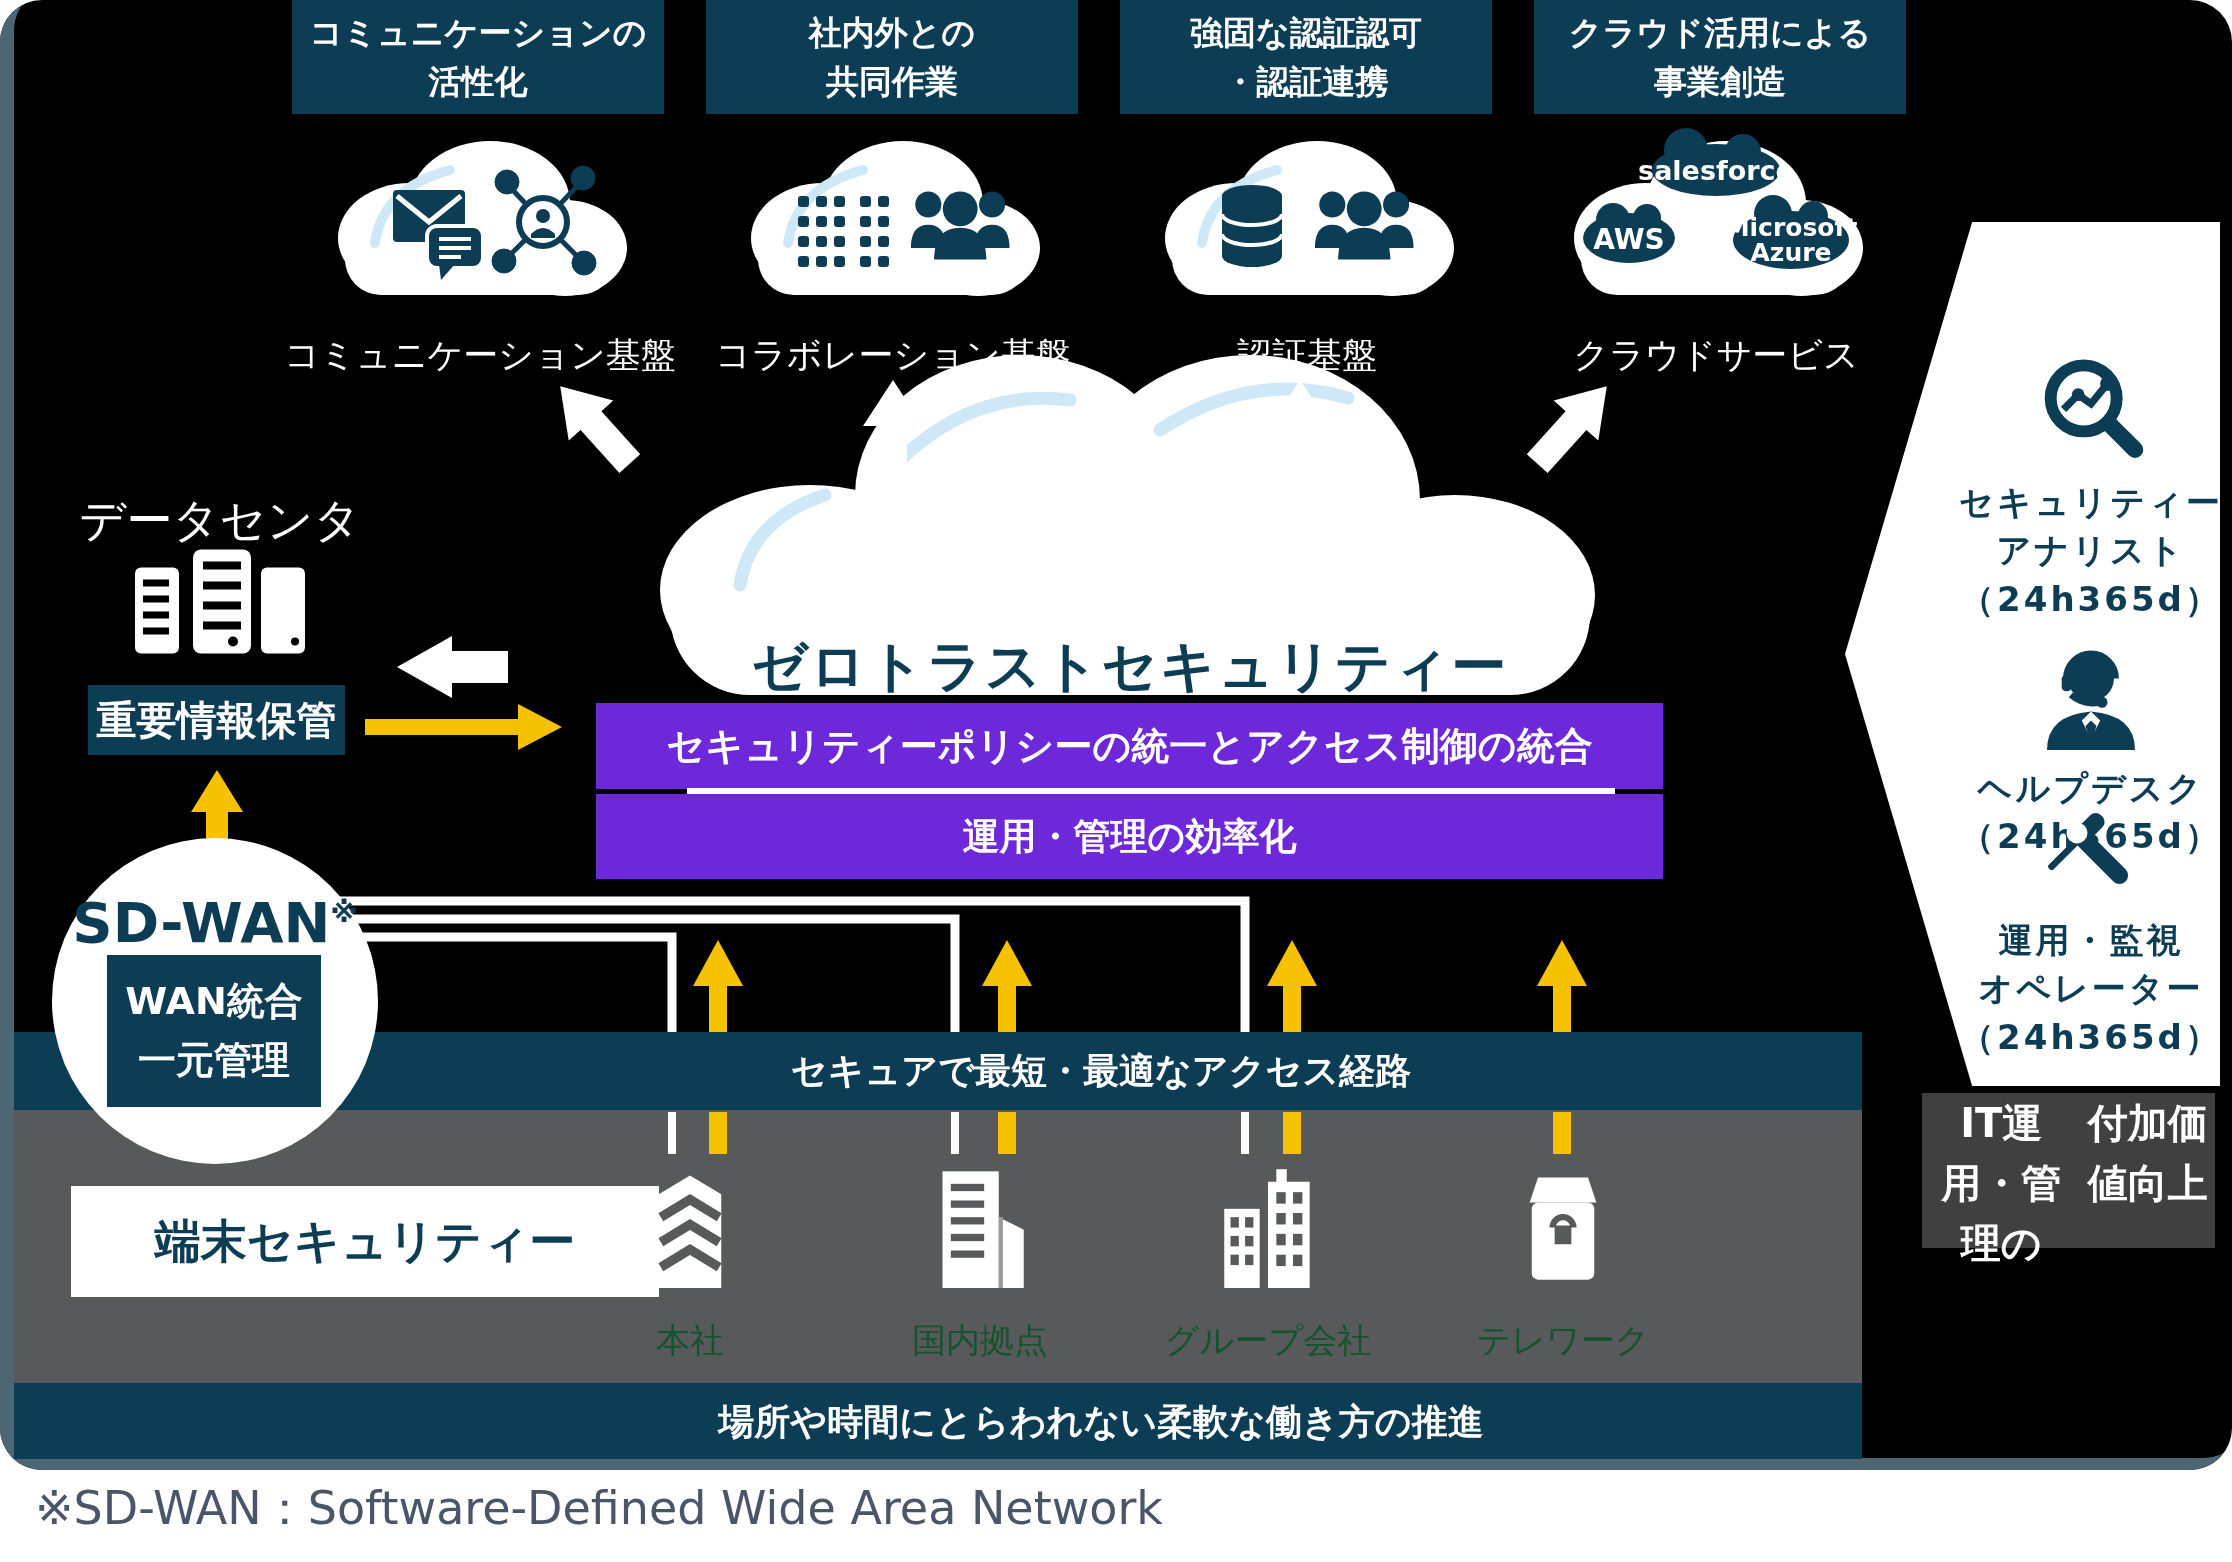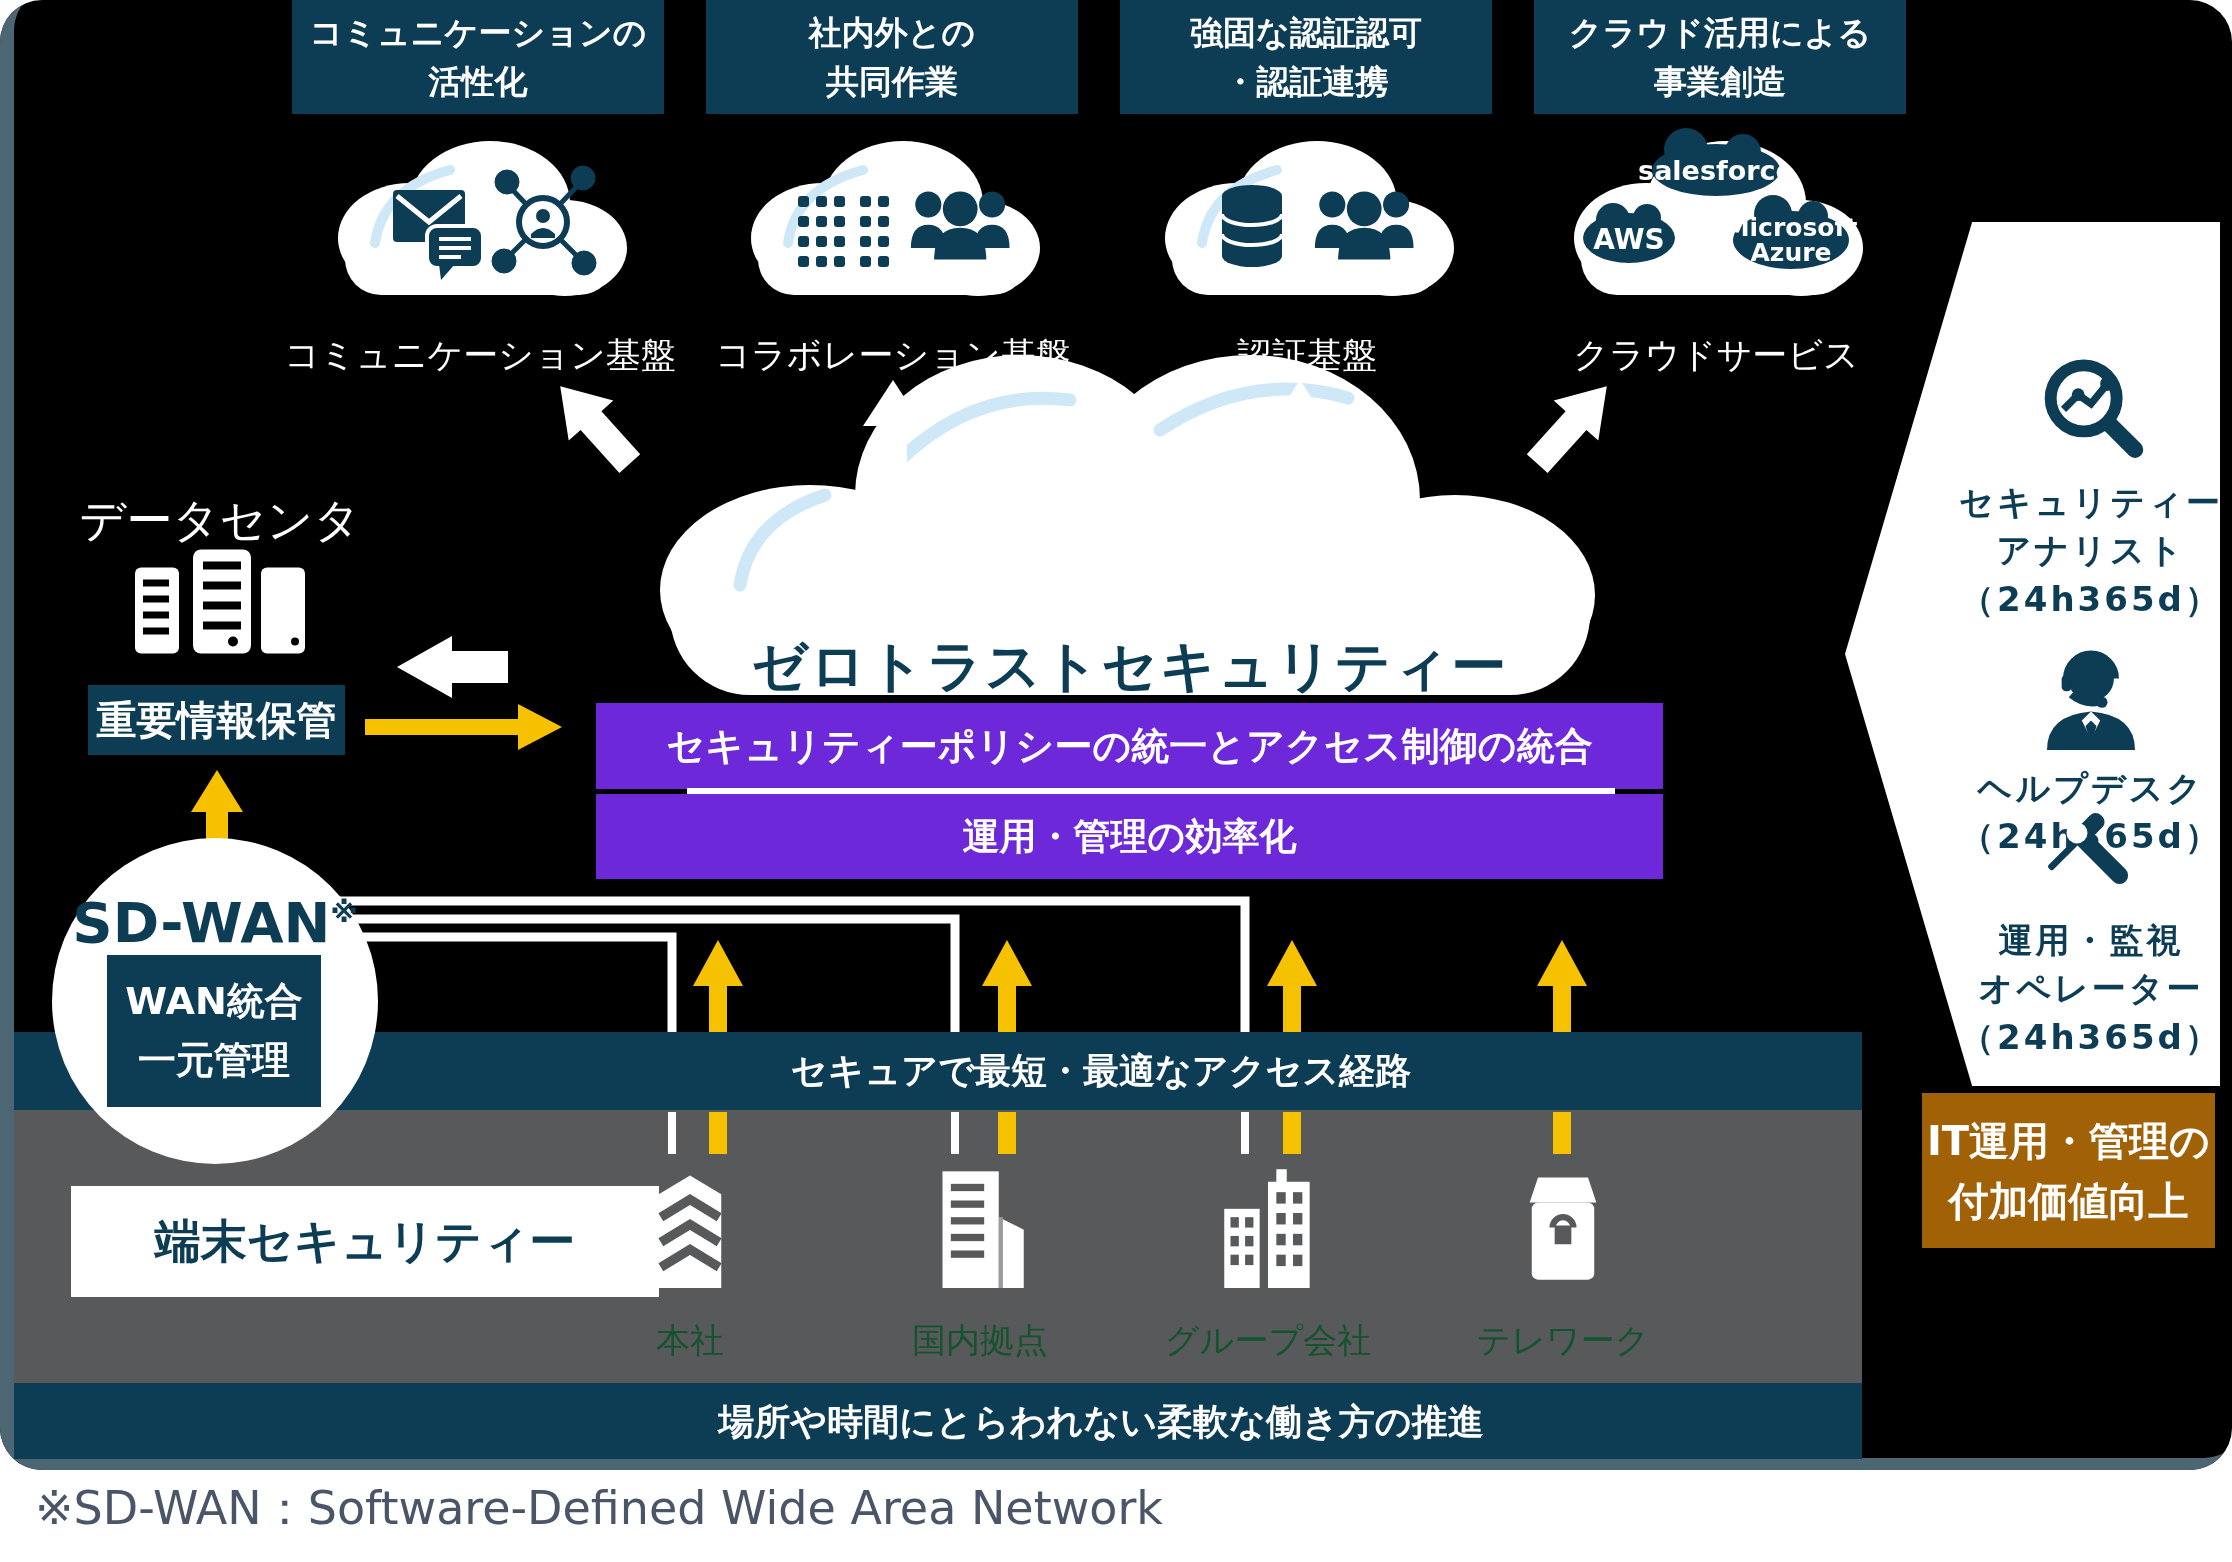--- a/index.html
+++ b/index.html
@@ -49,22 +49,22 @@
                 z-index:3;}
   .site-icon{top:1163px;width:110px;height:125px;z-index:3;}
   .site-label{top:1318px;width:240px;text-align:center;color:#14532d;font-size:34px;z-index:3;}
   
   .pentagon{left:1845px;top:222px;width:375px;height:864px;background:#fff;z-index:4;
             clip-path:polygon(33.9% 0,100% 0,100% 100%,33.9% 100%,0 50%);}
   .pent-inner{position:absolute;left:117px;top:0;width:258px;height:776px;}
   .pent-icon{position:absolute;left:74px;width:110px;height:115px;}
   .pent-text{position:absolute;left:-20px;width:298px;text-align:center;color:#0d3c55;
              font-weight:bold;font-size:34px;line-height:1.42;letter-spacing:3px;}
-  .it-box{left:1922px;top:1093px;width:293px;height:155px;background:#a16207;color:#fff;font-size:40px;
-          font-weight:bold;text-align:center;line-height:1.5;display:flex;flex-direction:column;
+  .it-box{left:1922px;top:1093px;width:293px;height:155px;background:#404040;color:#fff;font-size:40px;
+          font-weight:bold;text-align:center;line-height:1.5;display:flex;
           justify-content:center;z-index:4;}
   
   .footnote{left:35px;top:1478px;width:1400px;color:#4a5568;font-size:46px;z-index:2;}
   .overlay{left:0;top:0;width:2232px;height:1562px;z-index:2;pointer-events:none;}
 </style>
 </head>
 <body>
 
 <div class="canvas">
 

